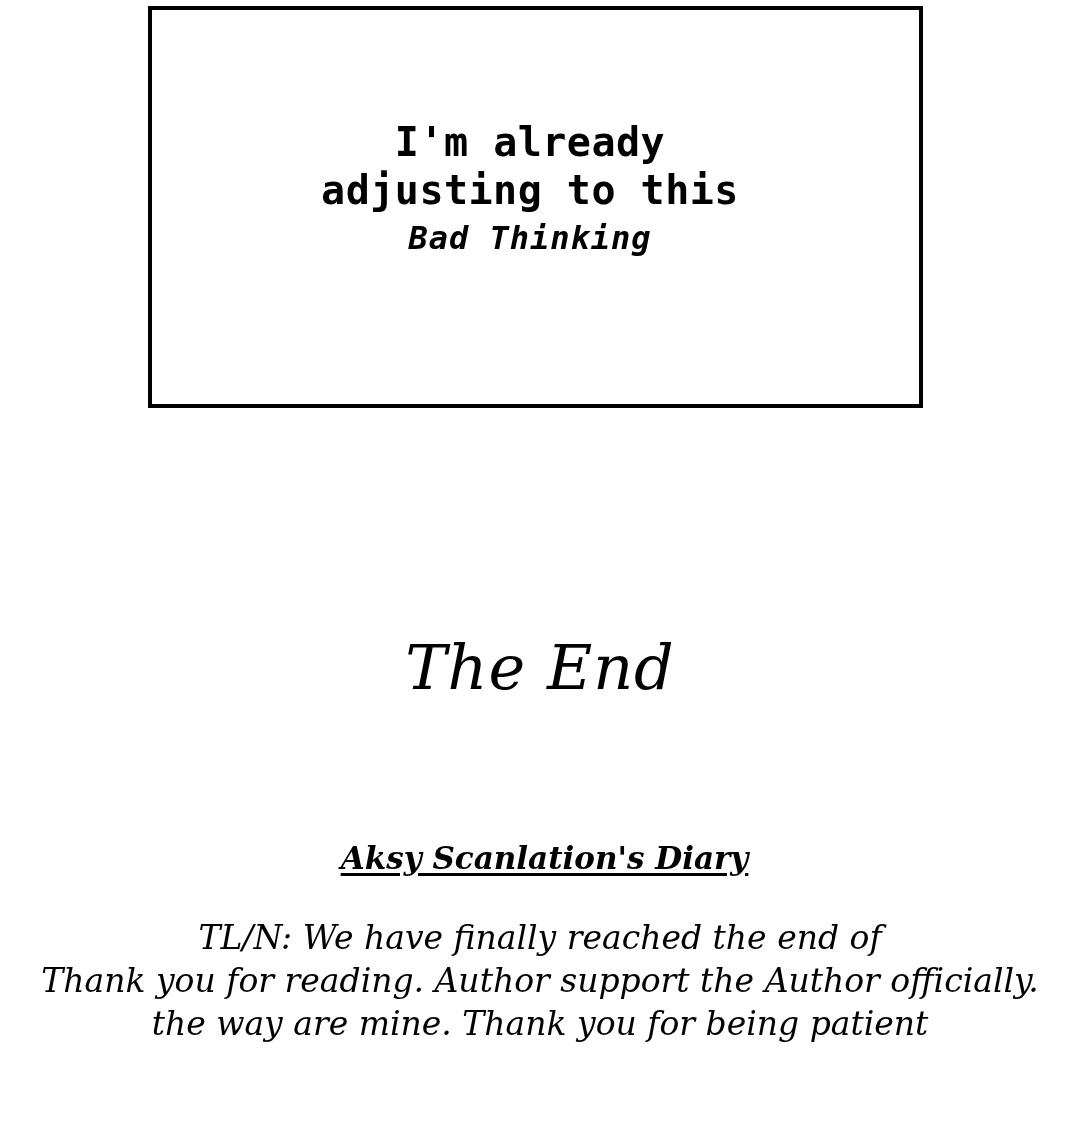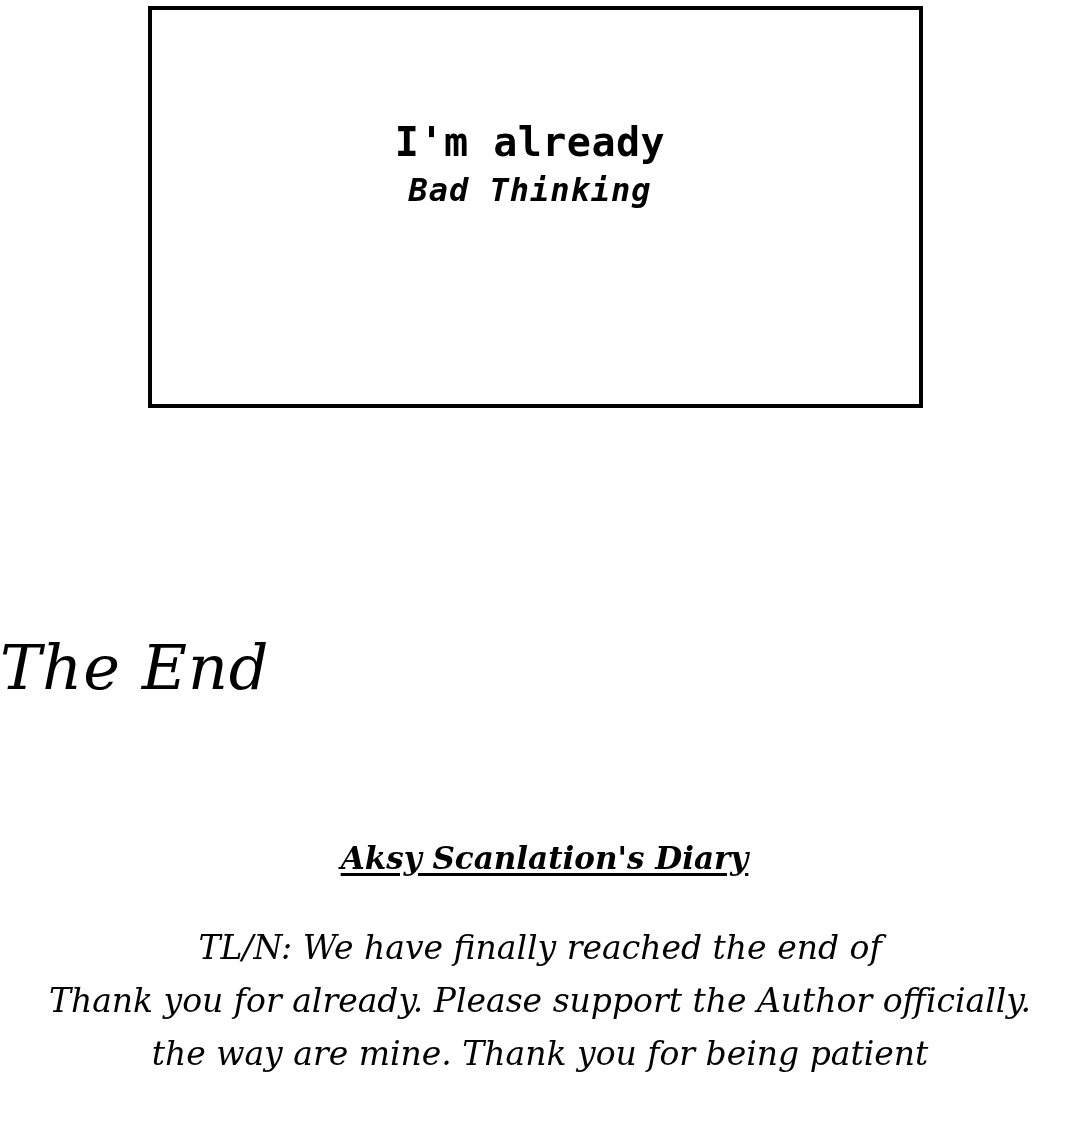--- a/index.html
+++ b/index.html
@@ -50,21 +50,21 @@
     font-size: 32px;
     letter-spacing: 1px;
   }
 
   
   .the-end {
     position: absolute;
     left: 0;
     right: 0;
     top: 632px;
-    text-align: left;
+    text-align: center;
     font-family: "DejaVu Serif", serif;
     font-style: italic;
     font-size: 62px;
     line-height: 72px;
     letter-spacing: 1px;
   }
 
   
   .diary-heading {
     position: absolute;
@@ -88,34 +88,34 @@
     top: 916px;
     text-align: center;
     font-family: "DejaVu Serif", serif;
     font-style: italic;
     font-size: 33px;
     line-height: 43px;
   }
   .note .line {
     display: block;
     white-space: nowrap;
-    margin-top: 10px;
   }
 </style>
 </head>
 <body>
 
 <div class="panel">
   <div class="panel-text">
     <span class="line">I'm already</span>
+    <span class="line">adjusting to this</span>
     <span class="emph">Bad Thinking</span>
   </div>
 </div>
 
 <div class="the-end">The End</div>
 
 <div class="diary-heading">Aksy Scanlation's Diary</div>
 
 <div class="note">
   <span class="line">TL/N: We have finally reached the end of</span>
-  <span class="line">Thank you for already. Please support the Author officially.</span>
+  <span class="line">Thank you for reading. Author support the Author officially.</span>
   <span class="line">the way are mine. Thank you for being patient</span>
 </div>
 
 </body></html>

